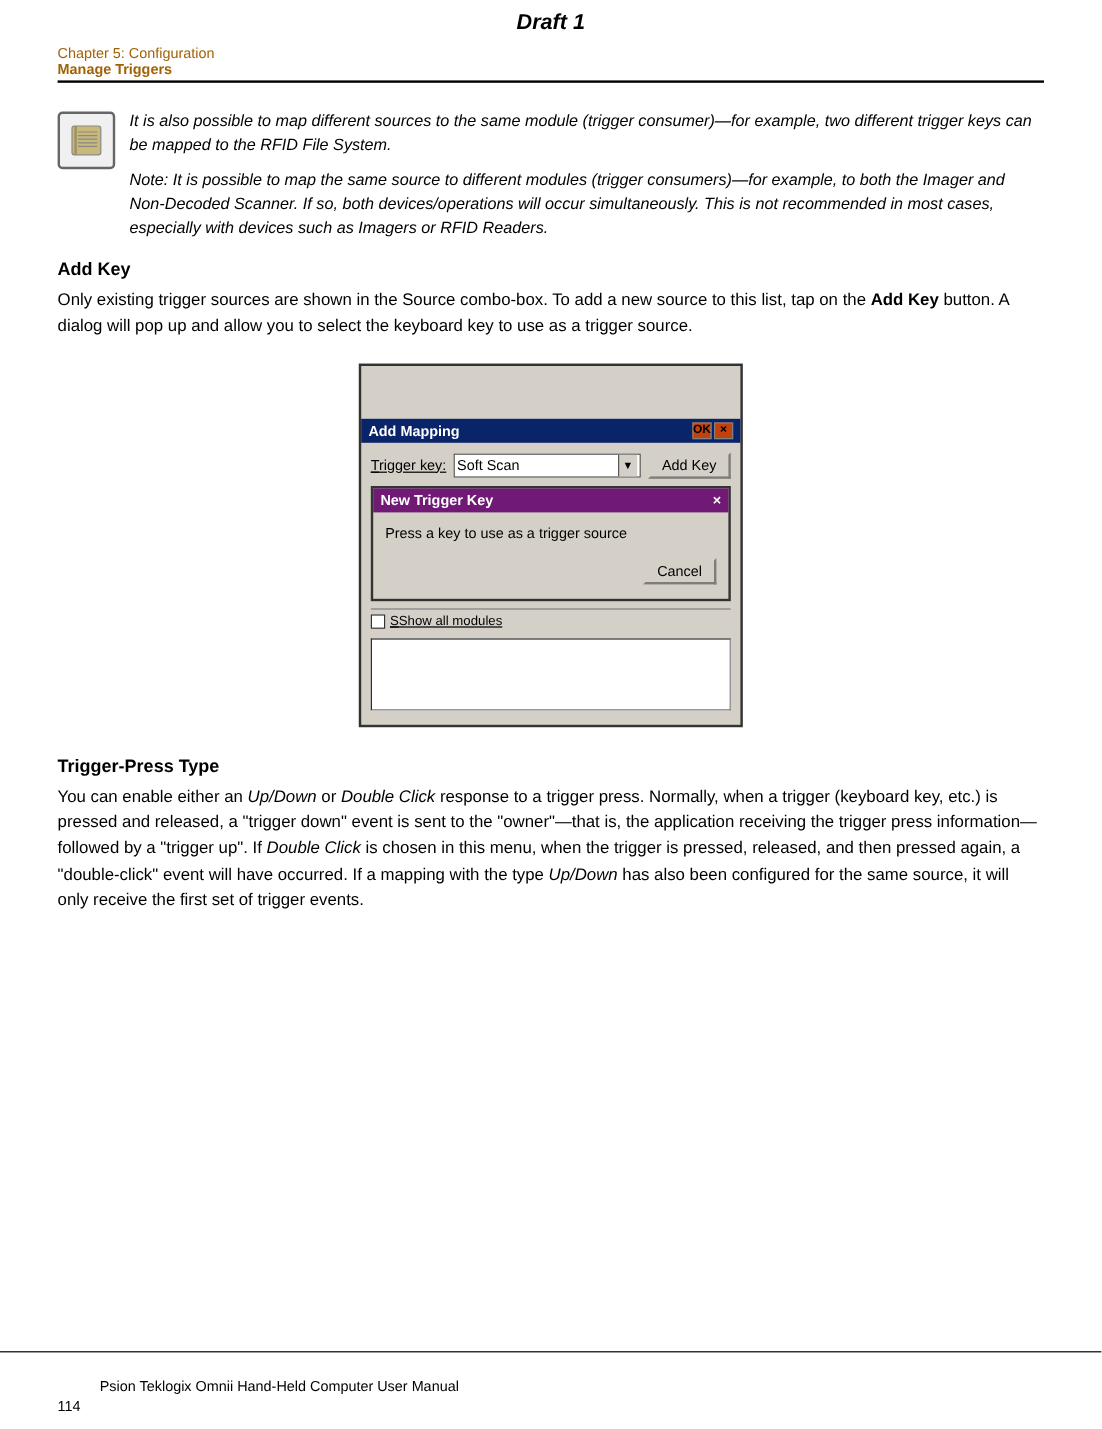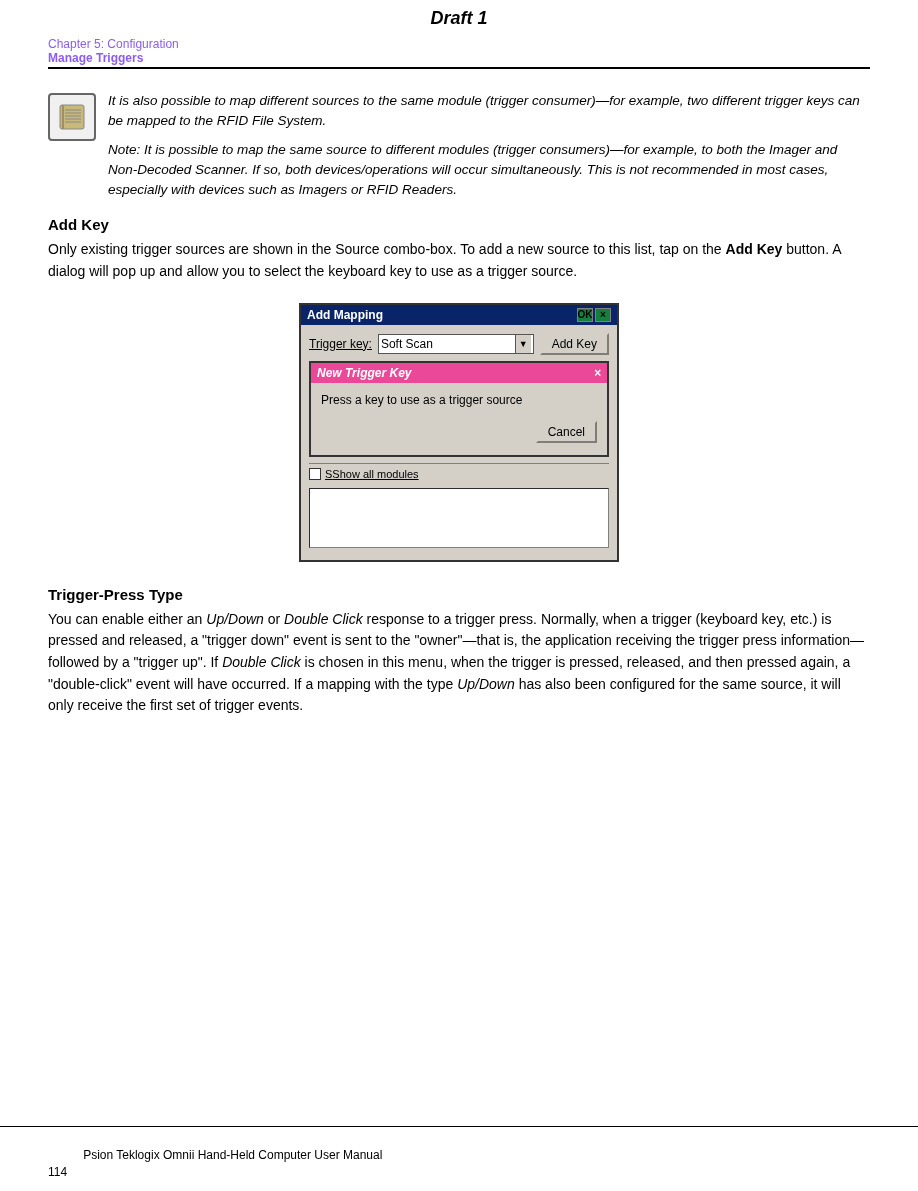--- a/index.html
+++ b/index.html
@@ -19,21 +19,21 @@
       padding: 8px 0 4px 0;
       font-size: 18px;
       font-weight: bold;
       font-style: italic;
       border-bottom: none;
     }
 
     .chapter-info {
       padding: 4px 48px 0 48px;
       font-size: 12px;
-      color: #8b5cf6;
+      color: #a16207;
     }
     .chapter-info .chapter-title {
       font-weight: normal;
     }
     .chapter-info .section-title {
       font-weight: bold;
     }
 
     
     .content {
@@ -108,27 +108,28 @@
     }
     .dialog-titlebar {
       background: #0a246a;
       color: #fff;
       padding: 3px 6px;
       display: flex;
       justify-content: space-between;
       align-items: center;
       font-size: 12px;
       font-weight: bold;
+      margin-top: 44px;
     }
     .dialog-titlebar-buttons {
       display: flex;
       gap: 2px;
     }
     .dialog-titlebar-btn {
-      background: #15803d;
+      background: #c2410c;
       color: #000;
       border: 1px solid #808080;
       width: 16px;
       height: 14px;
       font-size: 10px;
       display: flex;
       align-items: center;
       justify-content: center;
       cursor: pointer;
       font-weight: bold;
@@ -173,29 +174,28 @@
       white-space: nowrap;
     }
 
     
     .inner-dialog {
       border: 2px solid #333;
       margin: 6px 0;
       background: #d4d0c8;
     }
     .inner-dialog-titlebar {
-      background: #ec4899;
+      background: #701a75;
       color: #fff;
       padding: 3px 6px;
       display: flex;
       justify-content: space-between;
       align-items: center;
       font-size: 12px;
       font-weight: bold;
-      font-style: italic;
     }
     .inner-dialog-close {
       color: #fff;
       font-weight: bold;
       font-size: 12px;
       cursor: pointer;
     }
     .inner-dialog-body {
       padding: 10px 10px 8px 10px;
       font-size: 12px;

